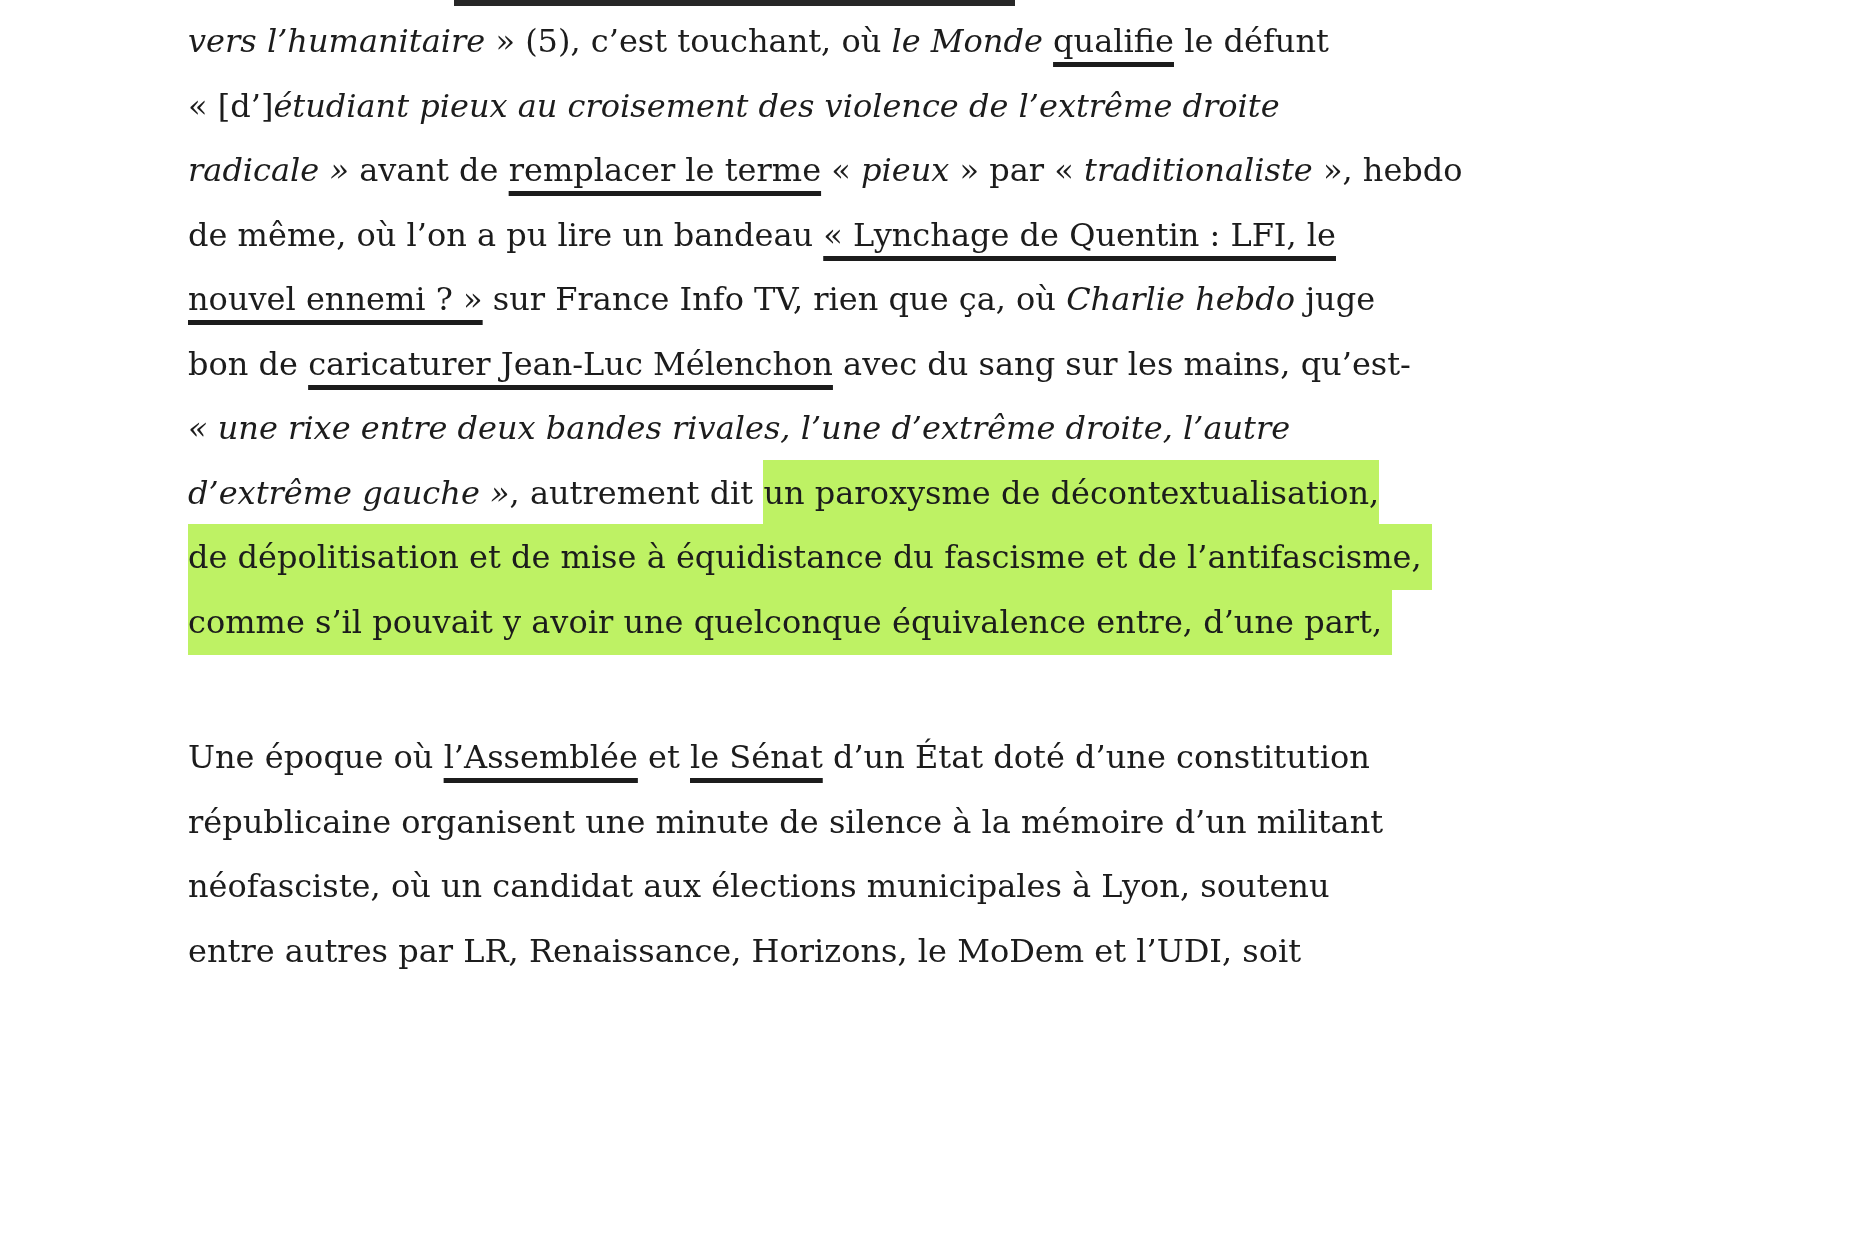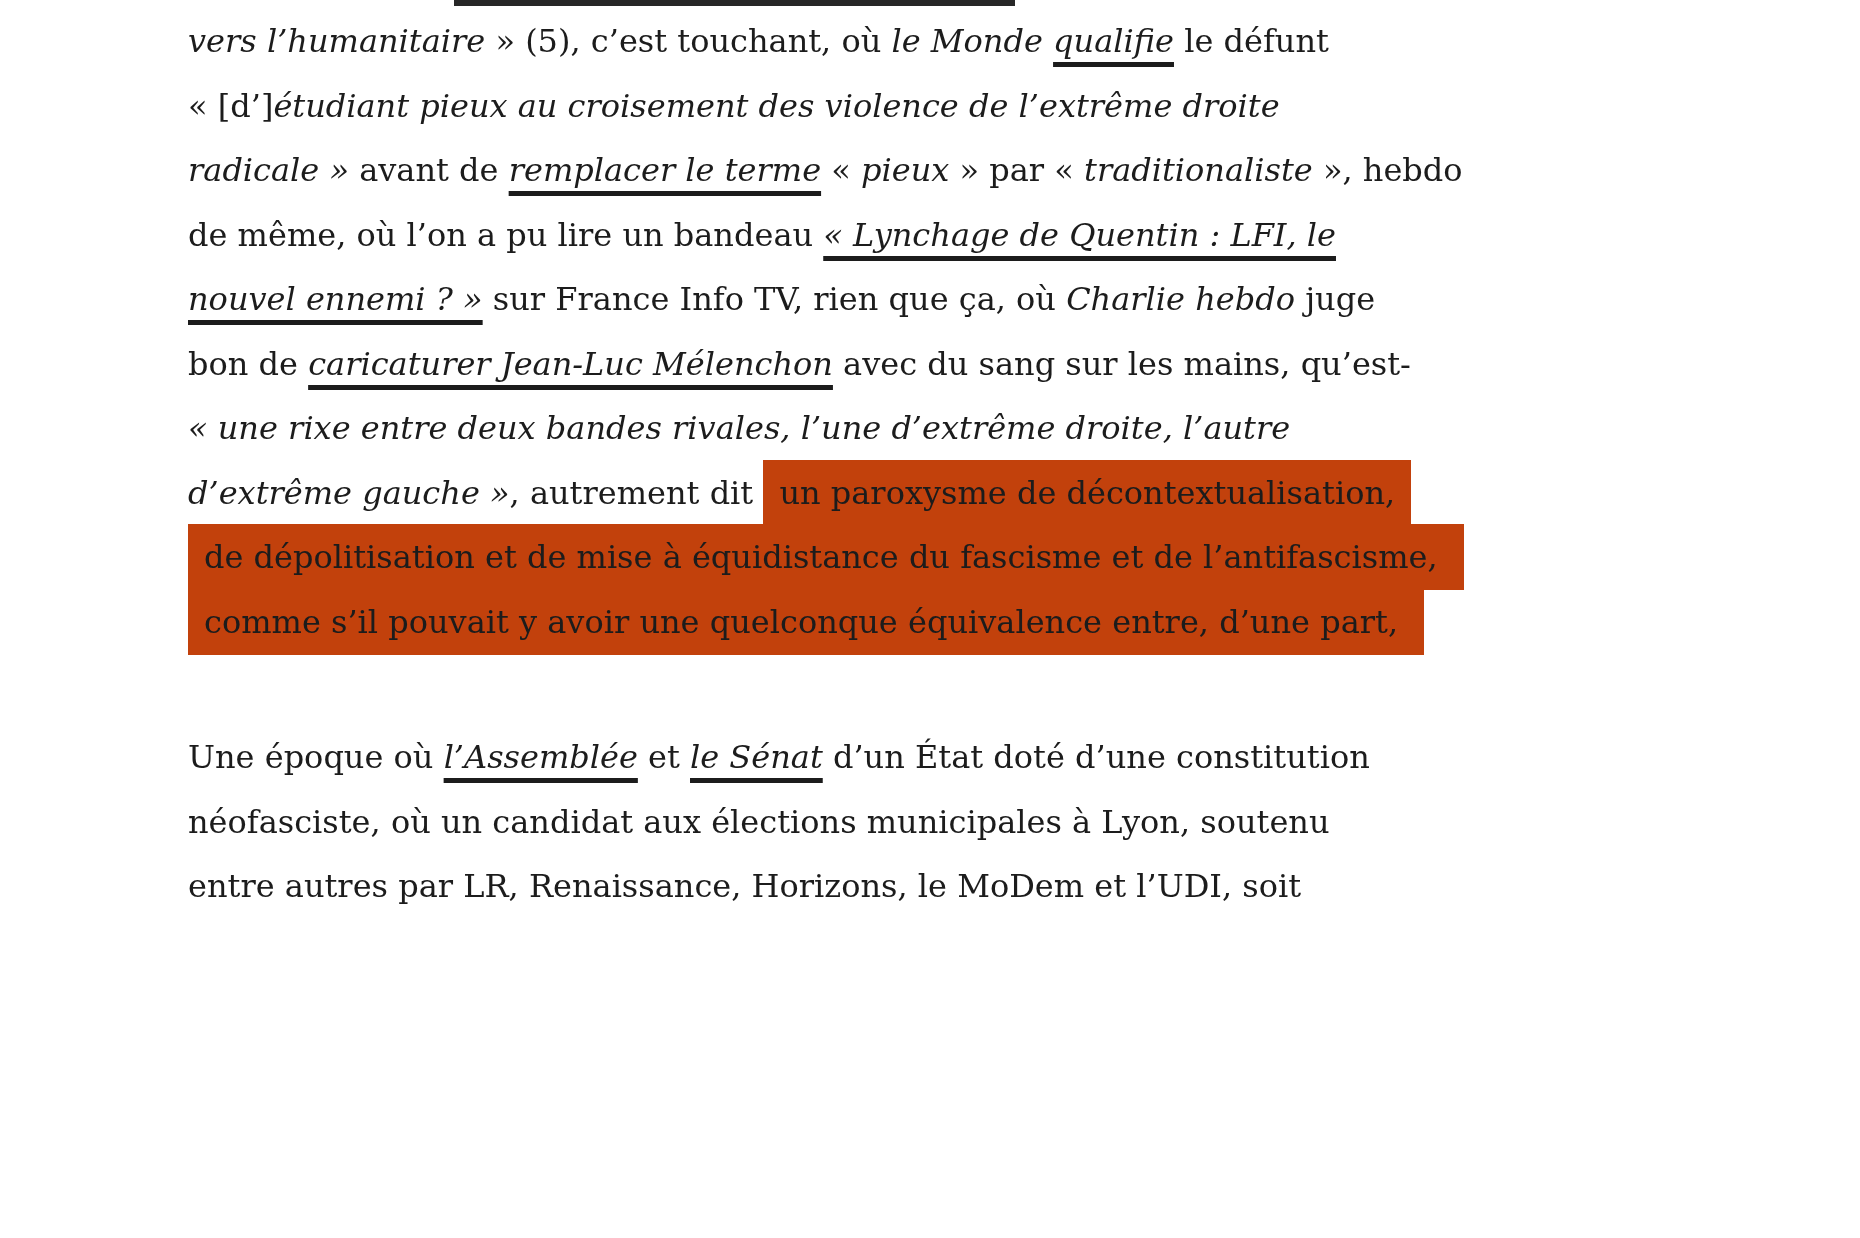--- a/index.html
+++ b/index.html
@@ -36,25 +36,24 @@
   .para + .para { margin-top: 71px; }
   .line { white-space: pre; }
   .it { font-style: italic; }
   .lnk {
     color: inherit;
     text-decoration: underline;
     text-decoration-thickness: 5px;
     text-underline-offset: 10px;
     text-decoration-skip-ink: auto;
     cursor: pointer;
-    font-style: italic;
   }
   .hl {
-    background-color: #c2410c;
-    padding: 14px 16px;
+    background-color: #bef264;
+    padding: 14px 0;
   }
 </style>
 </head>
 <body>
 
 <div class="top-underline"></div>
 
 <div class="article">
     <div class="para">
       <div class="line"><span class="it">vers l’humanitaire</span><span> » (5), c’est touchant, où </span><span class="it">le Monde</span><span> </span><a class="lnk">qualifie</a><span> le défunt</span></div>
@@ -63,16 +62,17 @@
       <div class="line"><span>de même, où l’on a pu lire un bandeau </span><a class="lnk">« Lynchage de Quentin : LFI, le</a></div>
       <div class="line"><a class="lnk">nouvel ennemi ? »</a><span> sur France Info TV, rien que ça, où </span><span class="it">Charlie hebdo</span><span> juge</span></div>
       <div class="line"><span>bon de </span><a class="lnk">caricaturer Jean-Luc Mélenchon</a><span> avec du sang sur les mains, qu’est-</span></div>
       <div class="line"><span class="it">« une rixe entre deux bandes rivales, l’une d’extrême droite, l’autre</span></div>
       <div class="line"><span class="it">d’extrême gauche »</span><span>, autrement dit </span><span class="hl">un paroxysme de décontextualisation,</span></div>
       <div class="line"><span class="hl">de dépolitisation et de mise à équidistance du fascisme et de l’antifascisme, </span></div>
       <div class="line"><span class="hl">comme s’il pouvait y avoir une quelconque équivalence entre, d’une part, </span></div>
     </div>
     <div class="para">
       <div class="line"><span>Une époque où </span><a class="lnk">l’Assemblée</a><span> et </span><a class="lnk">le Sénat</a><span> d’un État doté d’une constitution</span></div>
+      <div class="line"><span>républicaine organisent une minute de silence à la mémoire d’un militant</span></div>
       <div class="line"><span>néofasciste, où un candidat aux élections municipales à Lyon, soutenu</span></div>
       <div class="line"><span>entre autres par LR, Renaissance, Horizons, le MoDem et l’UDI, soit</span></div>
     </div>
   </div>
 
 </body></html>

